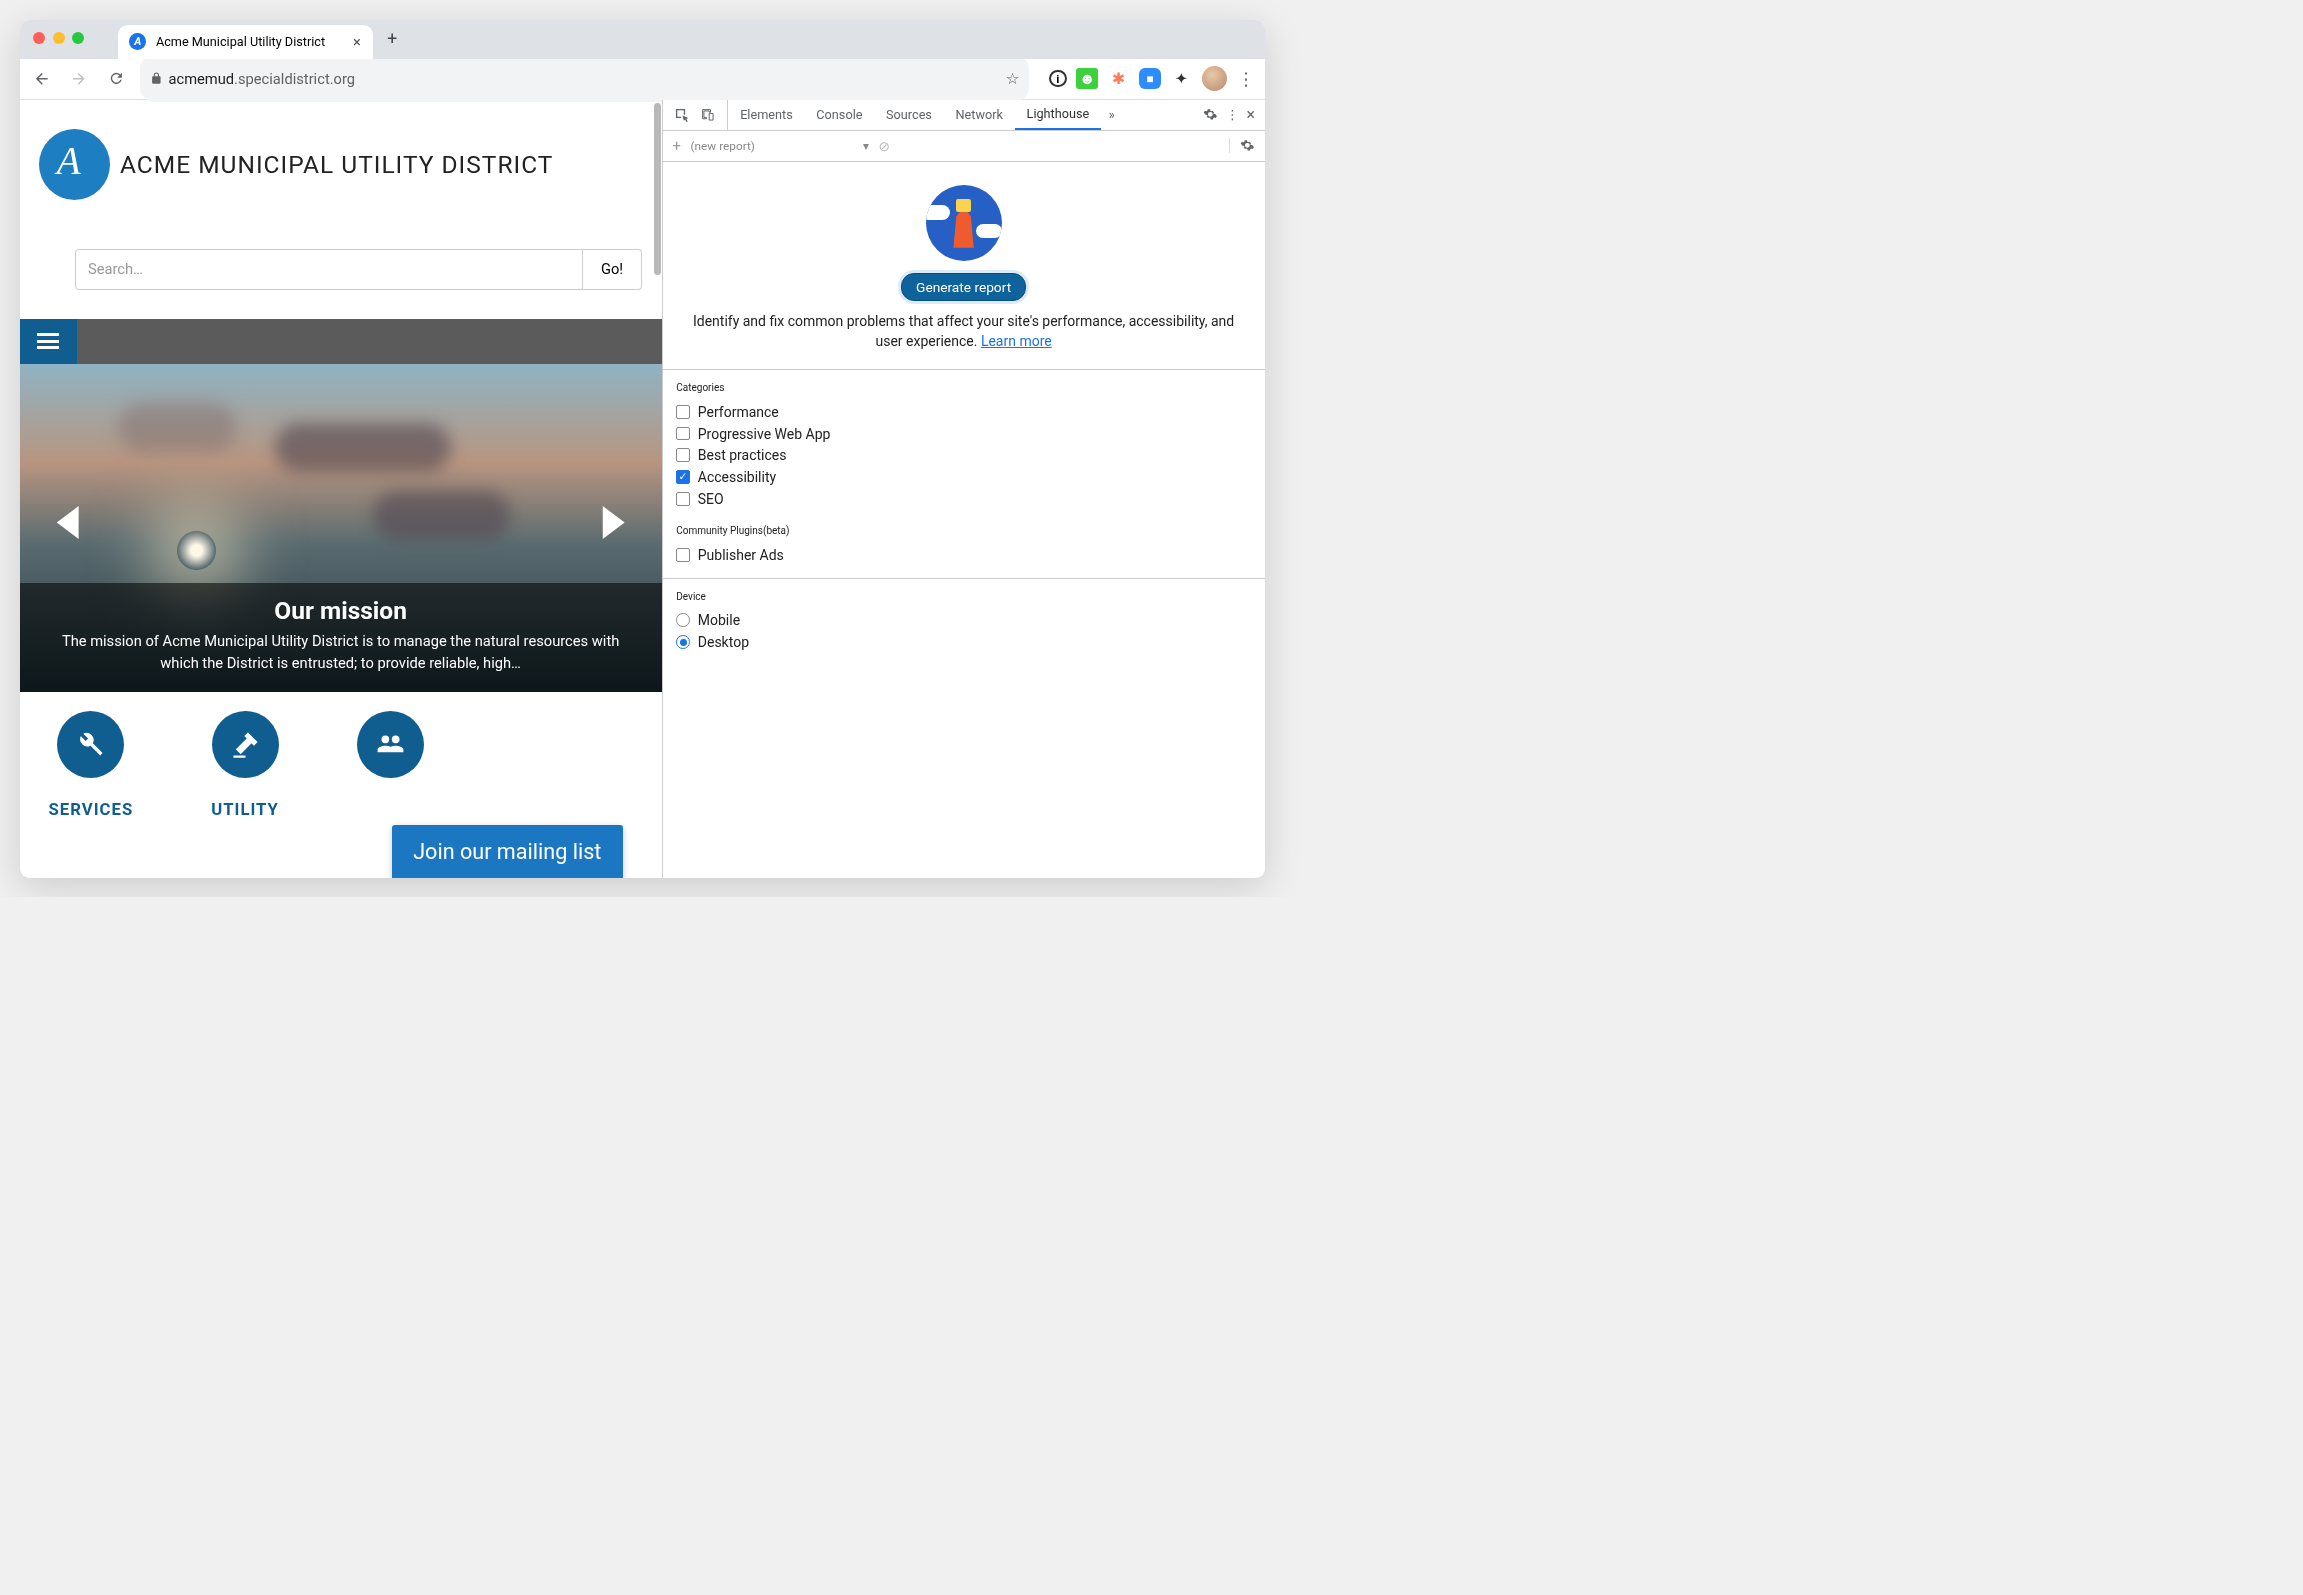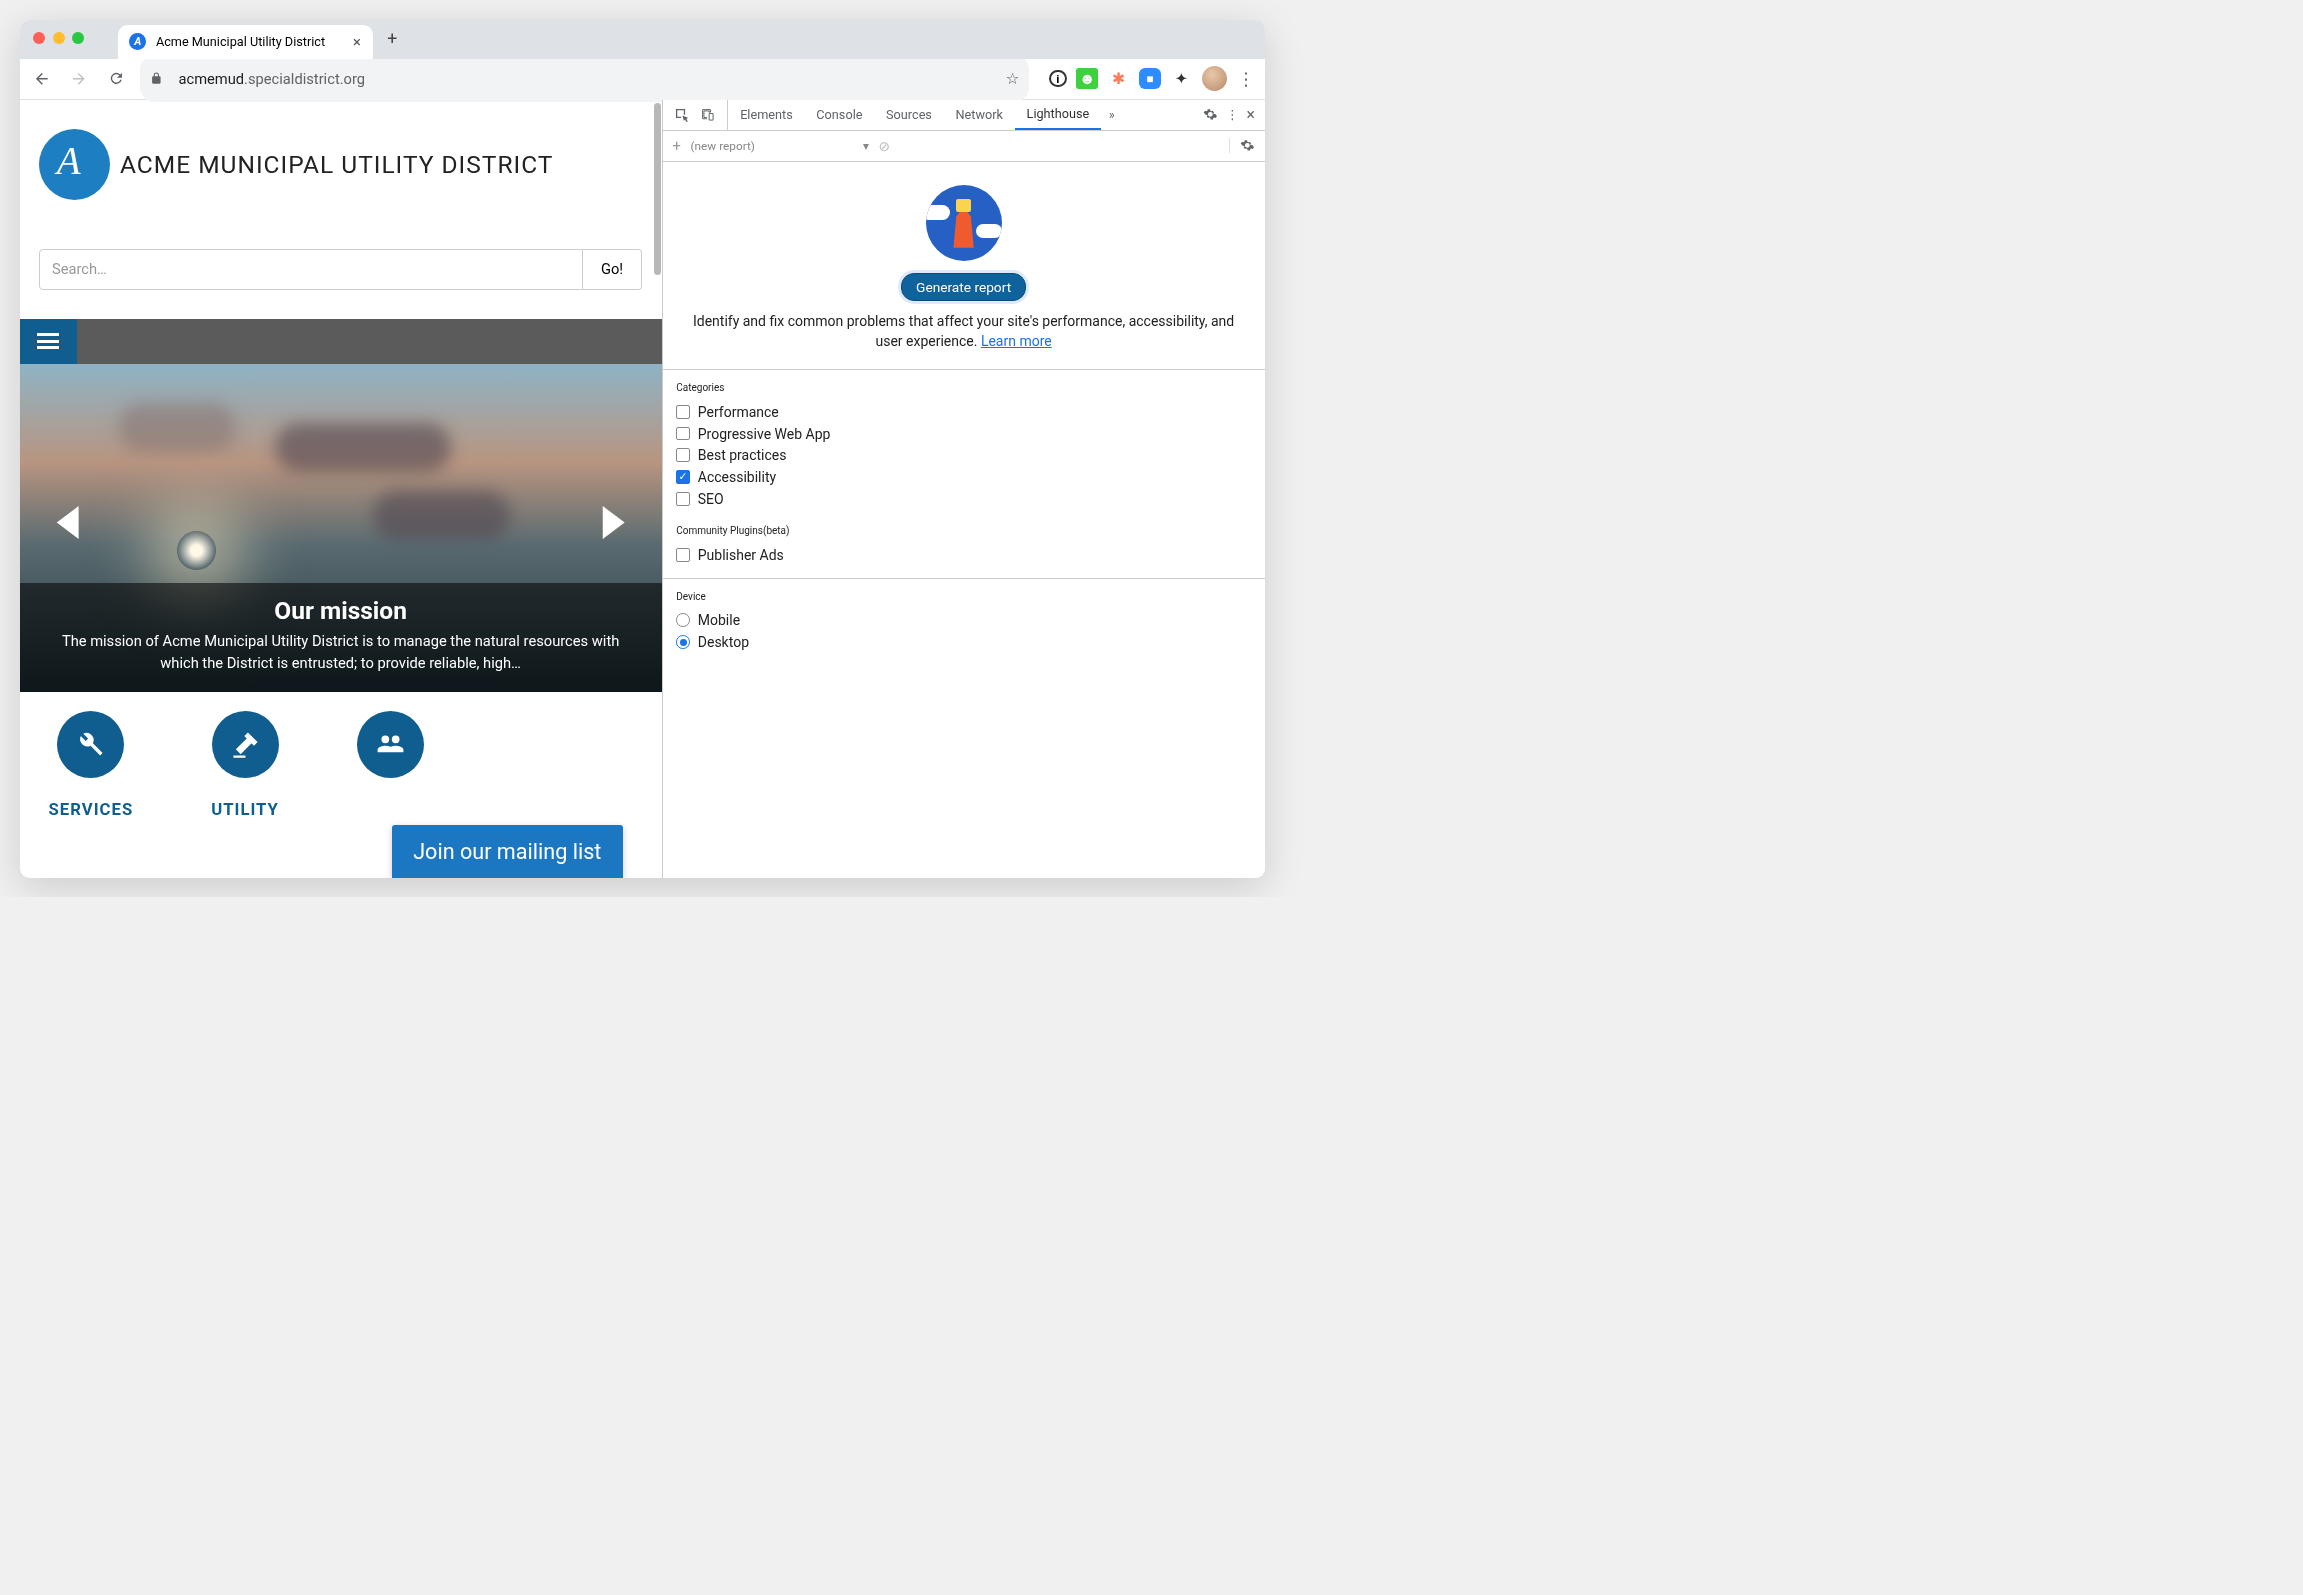--- a/index.html
+++ b/index.html
@@ -62,21 +62,21 @@
   border-bottom: 1px solid #e0e0e0;
   display:flex;
   align-items:center;
   padding: 0 9.8px;
   gap: 11.8px;
 }
 .nav-btn { color:#5f6368; font-size:17.6px; padding:3.9px; }
 .nav-btn.disabled { opacity:0.4; }
 .addr-bar {
   flex:1; height:47px; background:#f1f3f4; border-radius:14.7px;
-  display:flex; align-items:center; padding:0 9.8px; gap:16px;
+  display:flex; align-items:center; padding:0 9.8px; gap:6px;
   margin-right:7.8px;
 }
 .lock-icon { color:#5f6368; font-size:12.7px; }
 .url { color:#202124; font-size:14.7px; }
 .url .domain { color:#5f6368; }
 .star { margin-left:auto; color:#5f6368; font-size:15.7px; }
 .ext-row { display:flex; align-items:center; gap:9.8px; }
 .ext-icon { width:21.6px; height:21.6px; display:flex; align-items:center; justify-content:center; font-size:15.7px; }
 .avatar { width:25.5px; height:25.5px; border-radius:50%; background: radial-gradient(circle at 40% 35%, #e8c8a8, #b8886a); }
 .dots-v { color:#5f6368; font-size:17.6px; }
@@ -86,21 +86,21 @@
   width: 642px;
   position:relative;
   overflow:hidden;
   display:flex; flex-direction:column;
 }
 .page-scroll { height:172px; width:6.9px; background:#b8b8b8; border-radius:3.9px; position:absolute; right:1px; top:3.9px; }
 .logo-row { display:flex; align-items:center; padding: 29px 19.6px 49px 19.6px; gap:9.8px; }
 .logo-circle { width:71px; height:71px; border-radius:50%; background:#1d7ec1; position:relative; }
 .logo-circle::after { content:'A'; color:#fff; font-style:italic; font-size:39px; font-family:serif; position:absolute; left:17.6px; top:9.8px; }
 .logo-text { font-size:24.5px; letter-spacing:1px; color:#222; font-weight:400; }
-.search-row { display:flex; padding: 0 19.6px 29px 19.6px; }
+.search-row { display:flex; padding: 0 19.6px 29px 19.6px; margin-left: 36px; }
 .search-input { flex:1; height:41px; border:1px solid #ccc; border-radius:3.9px 0 0 3.9px; padding:0 11.8px; font-size:14.7px; color:#999; display:flex; align-items:center; }
 .go-btn { width:59px; height:41px; border:1px solid #ccc; border-left:none; border-radius:0 3.9px 3.9px 0; background:#fff; display:flex; align-items:center; justify-content:center; font-size:14.7px; }
 .navbar { height:45px; background:#5b5b5b; display:flex; }
 .menu-btn { width:57px; background:#105d8f; display:flex; align-items:center; justify-content:center; }
 .menu-icon { display:flex; flex-direction:column; gap:3.9px; }
 .menu-icon span { width:21.6px; height:2.9px; background:#fff; }
 .hero {
   height:328px; position:relative;
   background: linear-gradient(to bottom, #8fb3c4 0%, #b89580 30%, #5a6b70 55%, #1f343c 100%);
 }

